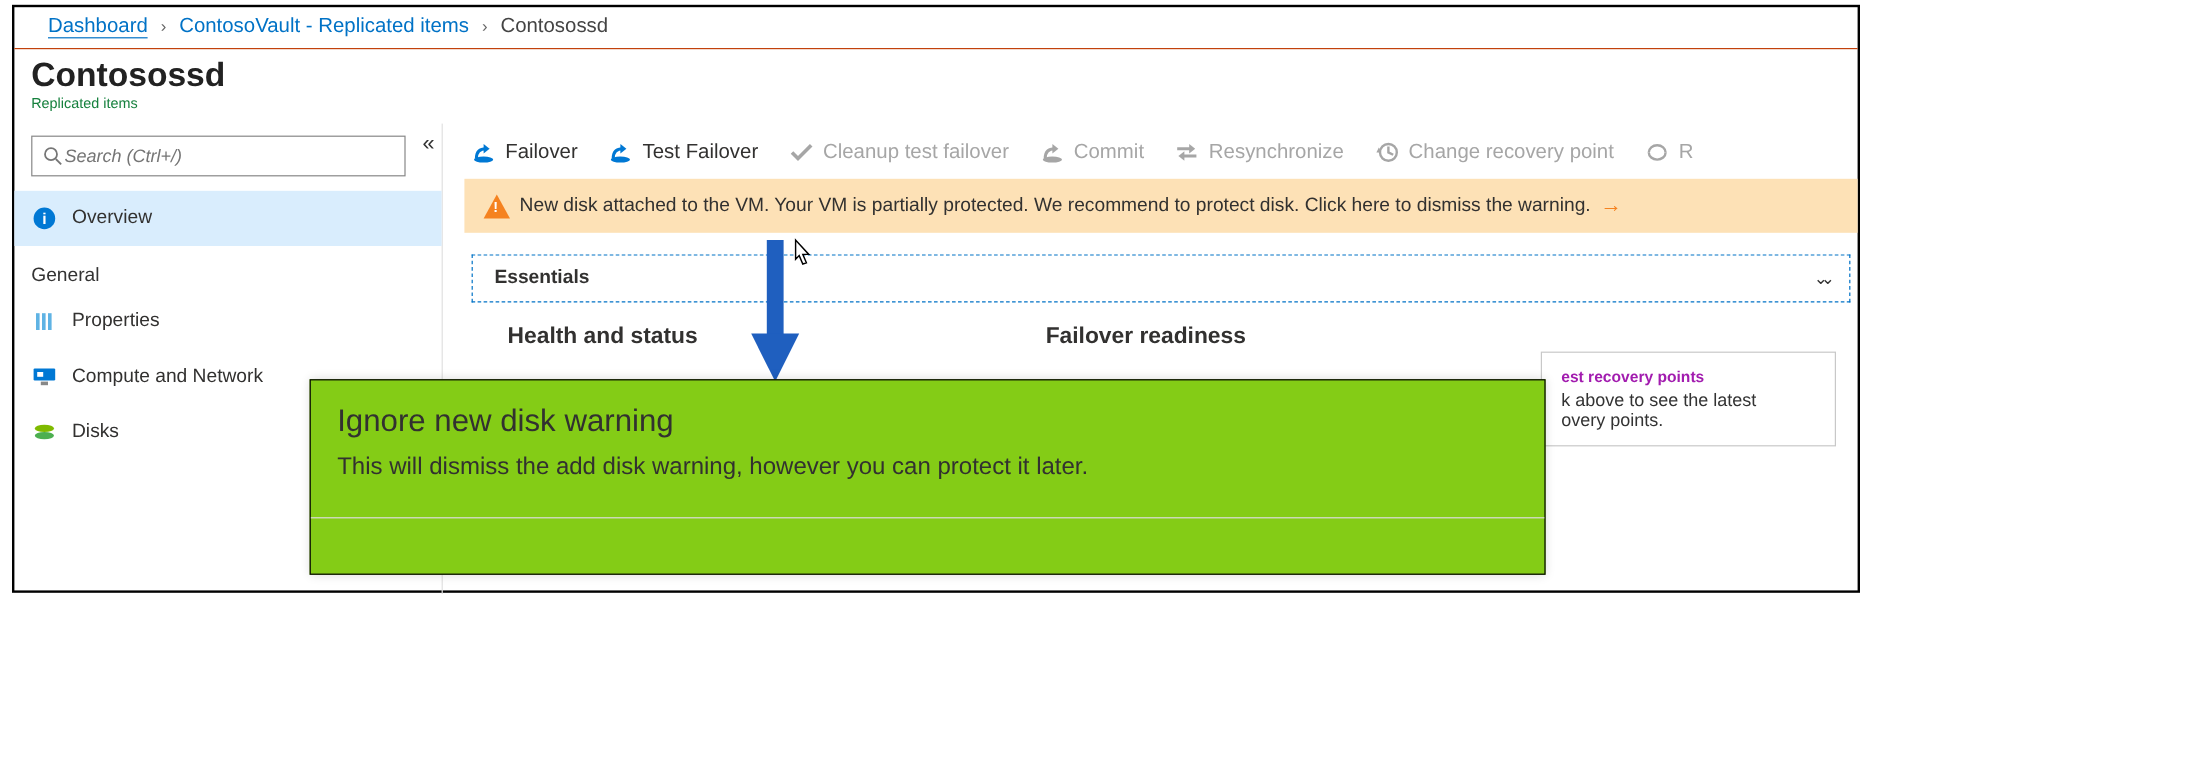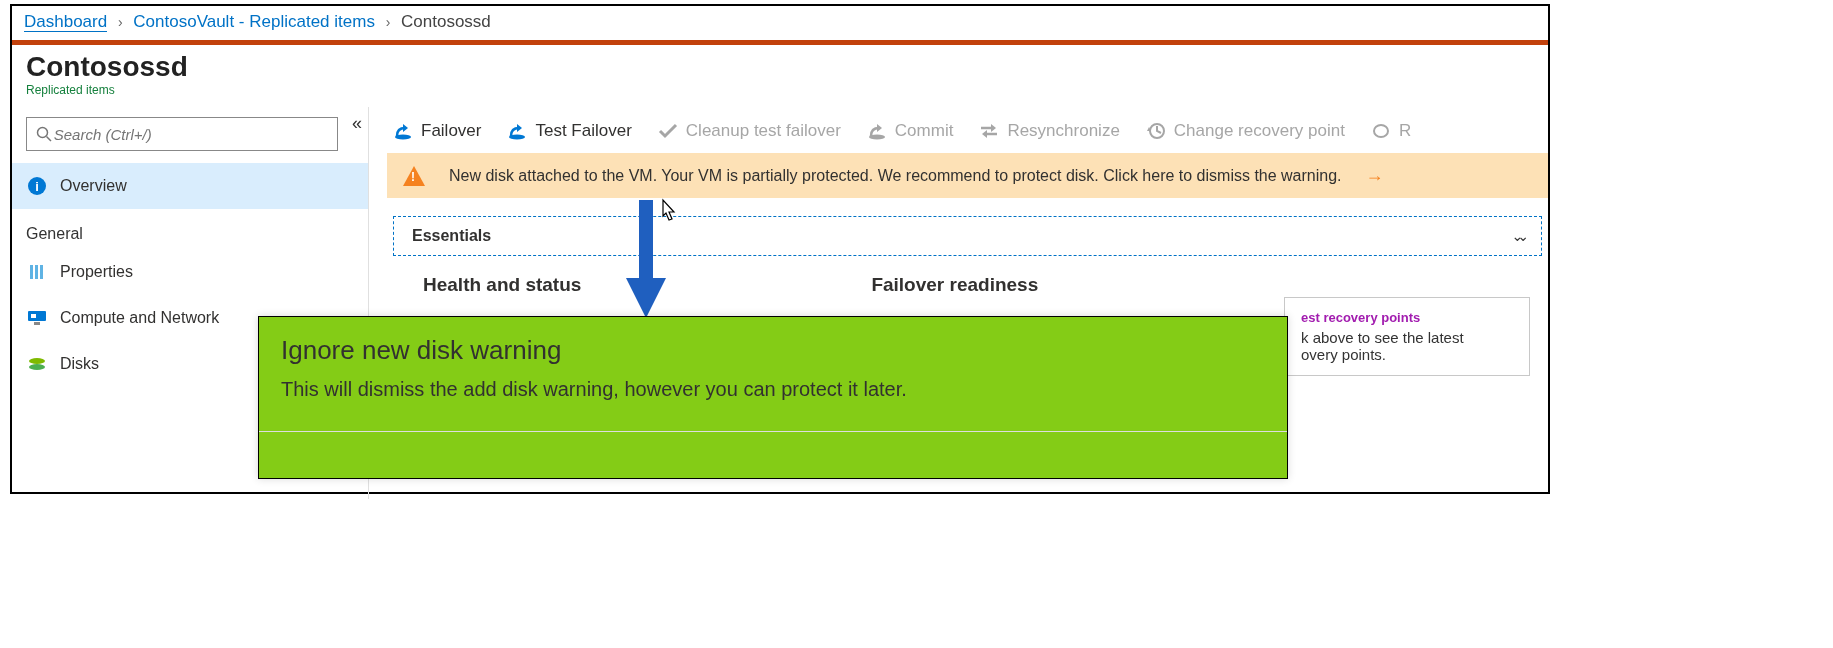--- a/index.html
+++ b/index.html
@@ -17,23 +17,23 @@
     border: 2px solid #000;
     width: 1540px;
     height: 490px;
     position: absolute;
     left: 10px;
     top: 4px;
     background: #fff;
   }
   
   .breadcrumb {
-    padding: 6px 12px 8px;
+    padding: 6px 28px 8px;
     font-size: 17px;
-    border-bottom: 5px solid #c2410c;
+    border-bottom: 1px solid #c2410c;
   }
   .breadcrumb a { color: #0072c6; text-decoration: none; }
   .bc-sep { color: #666; margin: 0 6px; font-size: 14px; }
   .bc-current { color: #444; }
   .bc-first { border-bottom: 1px solid #0072c6; }
   
   .page-header { padding: 6px 14px 10px; }
   .page-title { font-size: 28px; font-weight: 600; color: #222; }
   .page-subtitle { font-size: 12px; color: #15803d; }
   
@@ -91,21 +91,21 @@
     gap: 8px; font-size: 17px;
     color: #323130; cursor: pointer;
   }
   .tbtn.disabled { color: #a6a6a6; cursor: default; }
   .icon18 { width: 20px; height: 20px; display: inline-flex; align-items:center; justify-content:center;}
   .warning-banner {
     background: #fde1b6;
     display: flex; align-items: center;
     padding: 12px 16px;
     font-size: 16px;
-    gap: 24px;
+    gap: 8px;
     margin-right: 0;
   }
   .warn-tri {
     width: 0; height: 0;
     border-left: 11px solid transparent;
     border-right: 11px solid transparent;
     border-bottom: 20px solid #f58220;
     position: relative;
   }
   .warn-tri::after {

